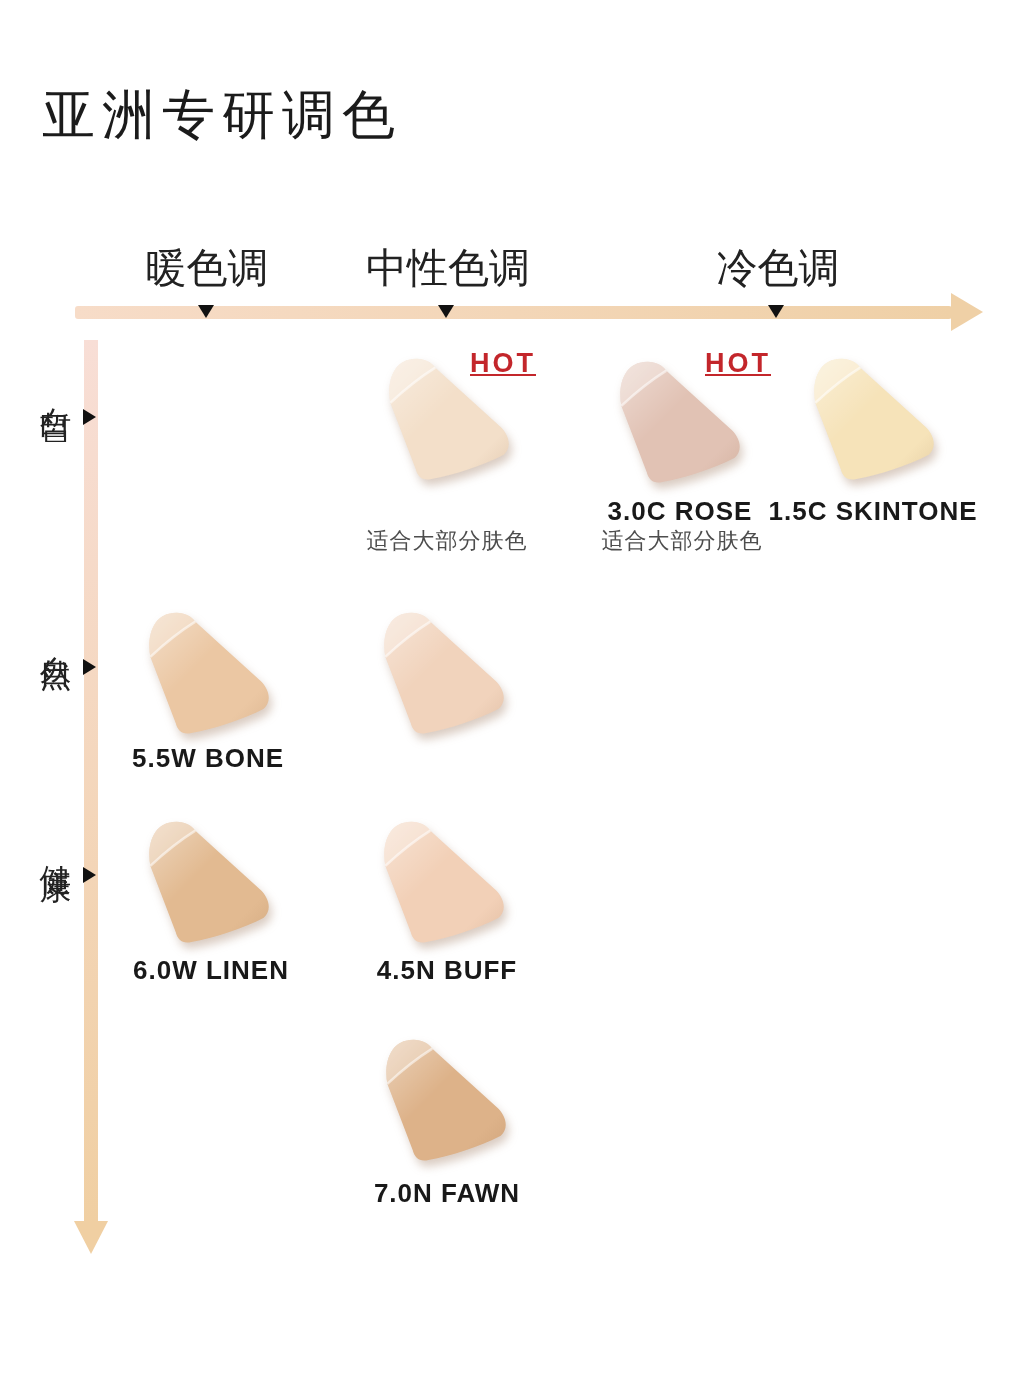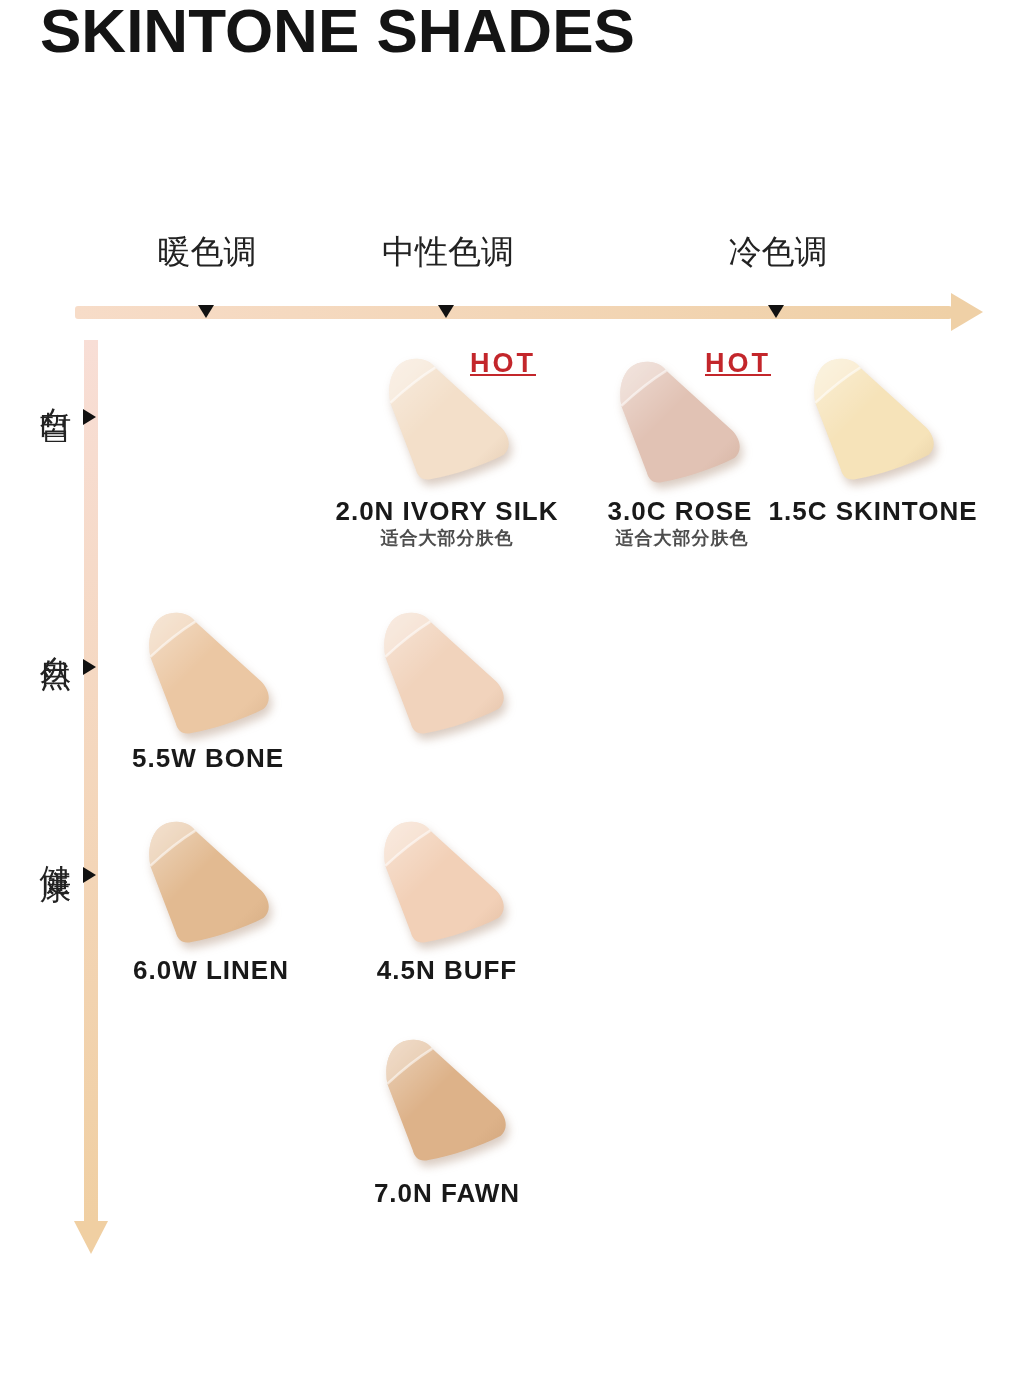--- a/index.html
+++ b/index.html
@@ -13,21 +13,21 @@
   .title {
     left:40px; top:0px; font-size:62px; font-weight:700; letter-spacing:0px;
     color:#141414; line-height:1.0; white-space:nowrap;
   }
   .subtitle {
     left:42px; top:88px; font-size:53px; font-weight:400; letter-spacing:7px;
     color:#1b1b1b; line-height:1.0; white-space:nowrap;
   }
 
   .col-label {
-    top:234px; transform:translateX(-50%); font-size:33px; color:#222;
+    top:246px; transform:translateX(-50%); font-size:41px; color:#222;
     white-space:nowrap; line-height:1.1;
   }
 
   .x-shaft {
     left:75px; top:306px; width:877px; height:13px;
     background:linear-gradient(90deg, var(--axl), var(--axr));
     border-radius:3px;
   }
   .x-head {
     left:951px; top:293px; width:0; height:0;
@@ -63,21 +63,21 @@
   .swatch svg {
     width:100%; height:100%; overflow:visible; color:var(--shade);
     filter:drop-shadow(3px 6px 5px rgba(150,110,80,0.35));
   }
 
   .shade-name {
     transform:translateX(-50%); font-size:26px; font-weight:700;
     letter-spacing:1px; color:var(--nameclr); white-space:nowrap; line-height:1.1;
   }
   .shade-note {
-    transform:translateX(-50%); font-size:18px; font-weight:700;
+    transform:translateX(-50%); font-size:22px; font-weight:400;
     letter-spacing:1px; color:var(--noteclr); white-space:nowrap; line-height:1.1;
   }
   .hot {
     transform:translateX(-50%); font-size:27px; font-weight:700;
     letter-spacing:3px; color:var(--hot); white-space:nowrap; line-height:1.0;text-decoration:underline;
   }
 </style>
 </head>
 <body>
 
@@ -93,21 +93,21 @@
       </linearGradient>
       <g id="smear">
         <path d="M15 52 C11 30 19 11 34 8 C46 5 56 9 61 16 L127 76 C136 84 140 97 131 105 C108 117 81 125 57 130 C48 132 43 128 41 120 Z" fill="currentColor"></path>
         <path d="M15 52 C11 30 19 11 34 8 C46 5 56 9 61 16 L127 76 C136 84 140 97 131 105 C108 117 81 125 57 130 C48 132 43 128 41 120 Z" fill="url(#ov)"></path>
         <path d="M15 52 C11 30 19 11 34 8 C46 5 56 9 61 16 C45 26 29 39 15 52 Z" fill="#ffffff" opacity="0.25"></path>
         <path d="M15 52 C29 39 45 26 61 16" fill="none" stroke="#ffffff" stroke-opacity="0.55" stroke-width="2.5"></path>
       </g>
     </defs>
   </svg>
 
-  <div class="abs title">SKINTONE SHADES</div>
+  <div class="abs subtitle">亚洲专研调色</div>
 
   <div class="abs col-label" style="left:207px">暖色调</div>
   <div class="abs col-label" style="left:448px">中性色调</div>
   <div class="abs col-label" style="left:778px">冷色调</div>
   <div class="abs x-shaft"></div>
   <div class="abs x-head"></div>
   <div class="abs tick-down" style="left:206px"></div>
   <div class="abs tick-down" style="left:446px"></div>
   <div class="abs tick-down" style="left:776px"></div>
 
@@ -157,21 +157,20 @@
     <svg viewBox="0 0 150 135">
         <use href="#smear"></use>
       </svg>
   </div>
   <div class="abs swatch" style="left: 372px; top: 1033px; --shade: #DDB289;">
     <svg viewBox="0 0 150 135">
         <use href="#smear"></use>
       </svg>
   </div>
 
-  <div class="abs shade-name" style="left:447px; top:497px">2.0N IVORY SILK</div>
   <div class="abs shade-note" style="left:447px; top:529px">适合大部分肤色</div>
 
   <div class="abs shade-name" style="left:680px; top:497px">3.0C ROSE</div>
   <div class="abs shade-note" style="left:682px; top:529px">适合大部分肤色</div>
 
   <div class="abs shade-name" style="left:873px; top:497px">1.5C SKINTONE</div>
 
   <div class="abs shade-name" style="left:208px; top:744px">5.5W BONE</div>
 
   <div class="abs shade-name" style="left:211px; top:956px">6.0W LINEN</div>

